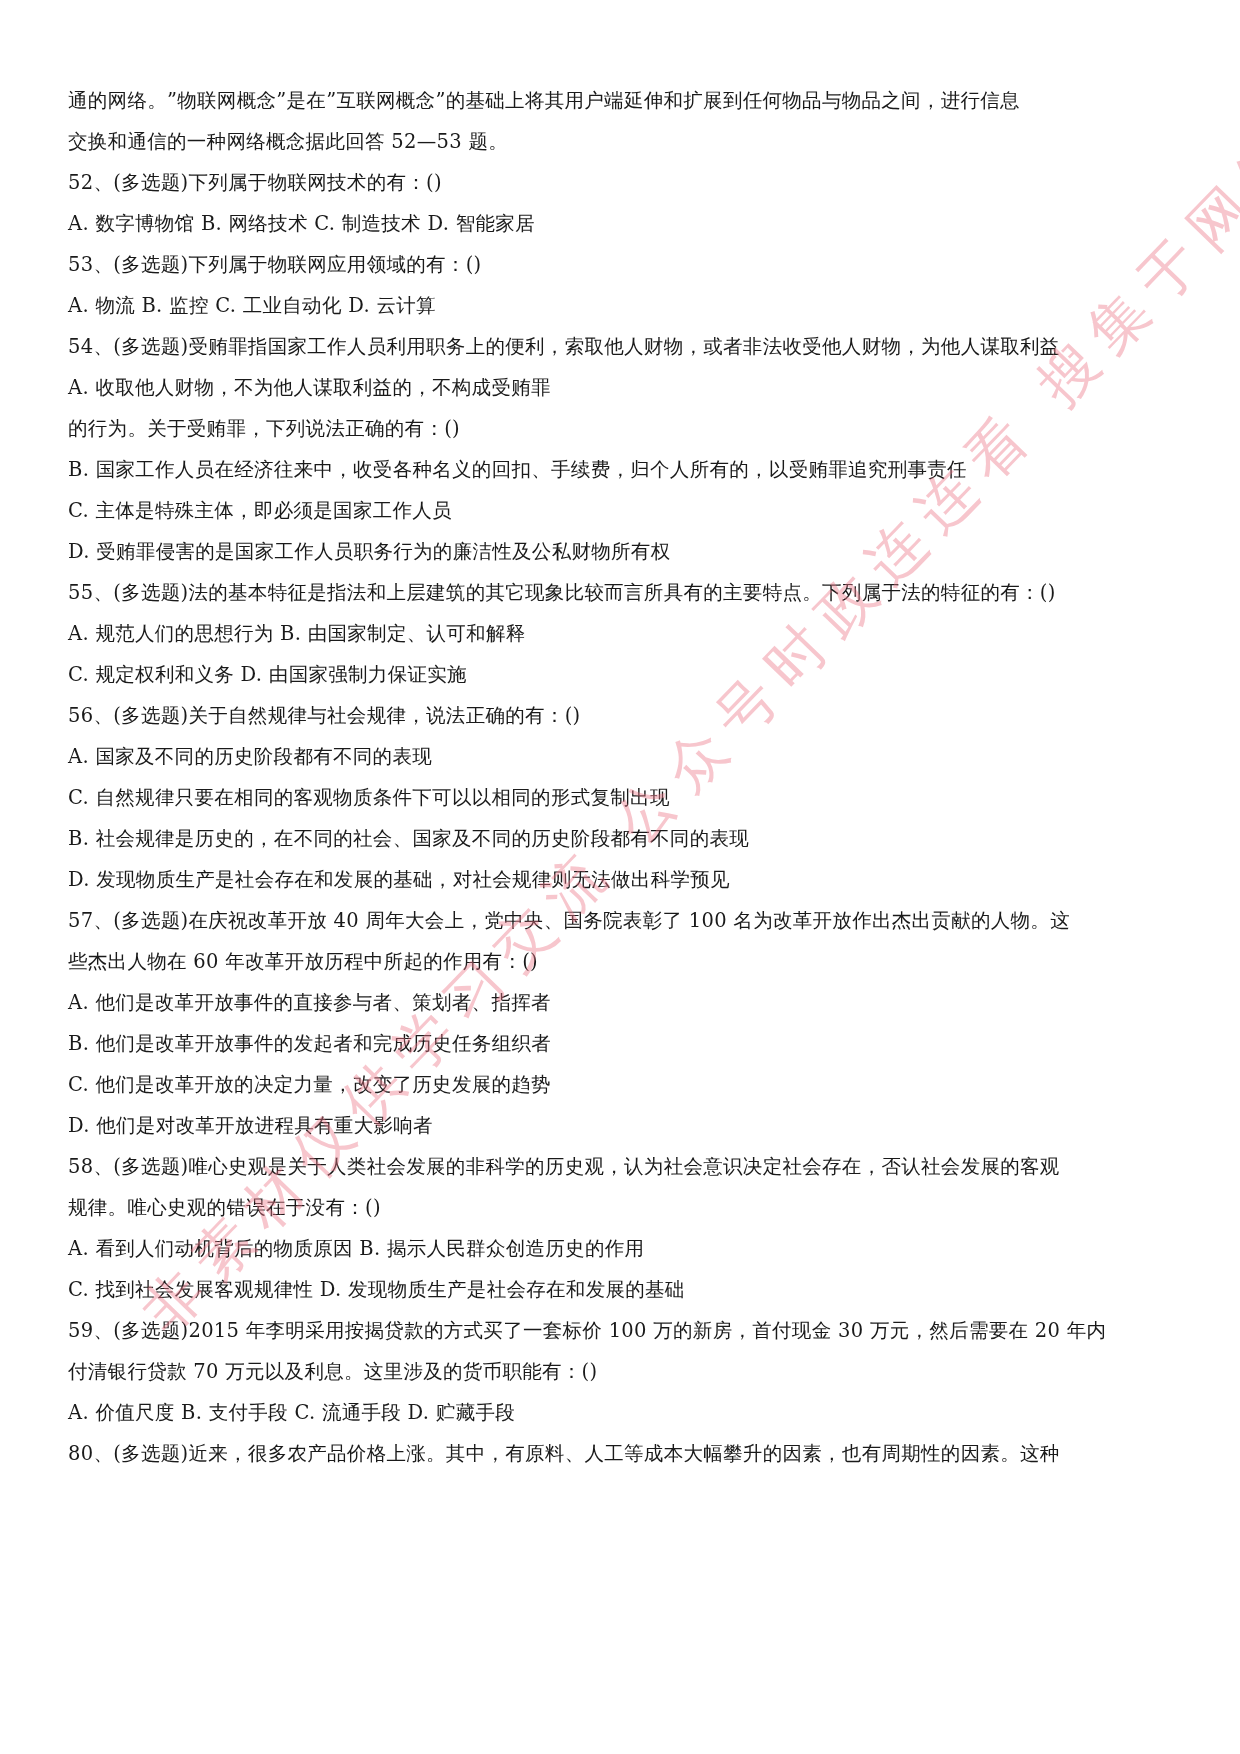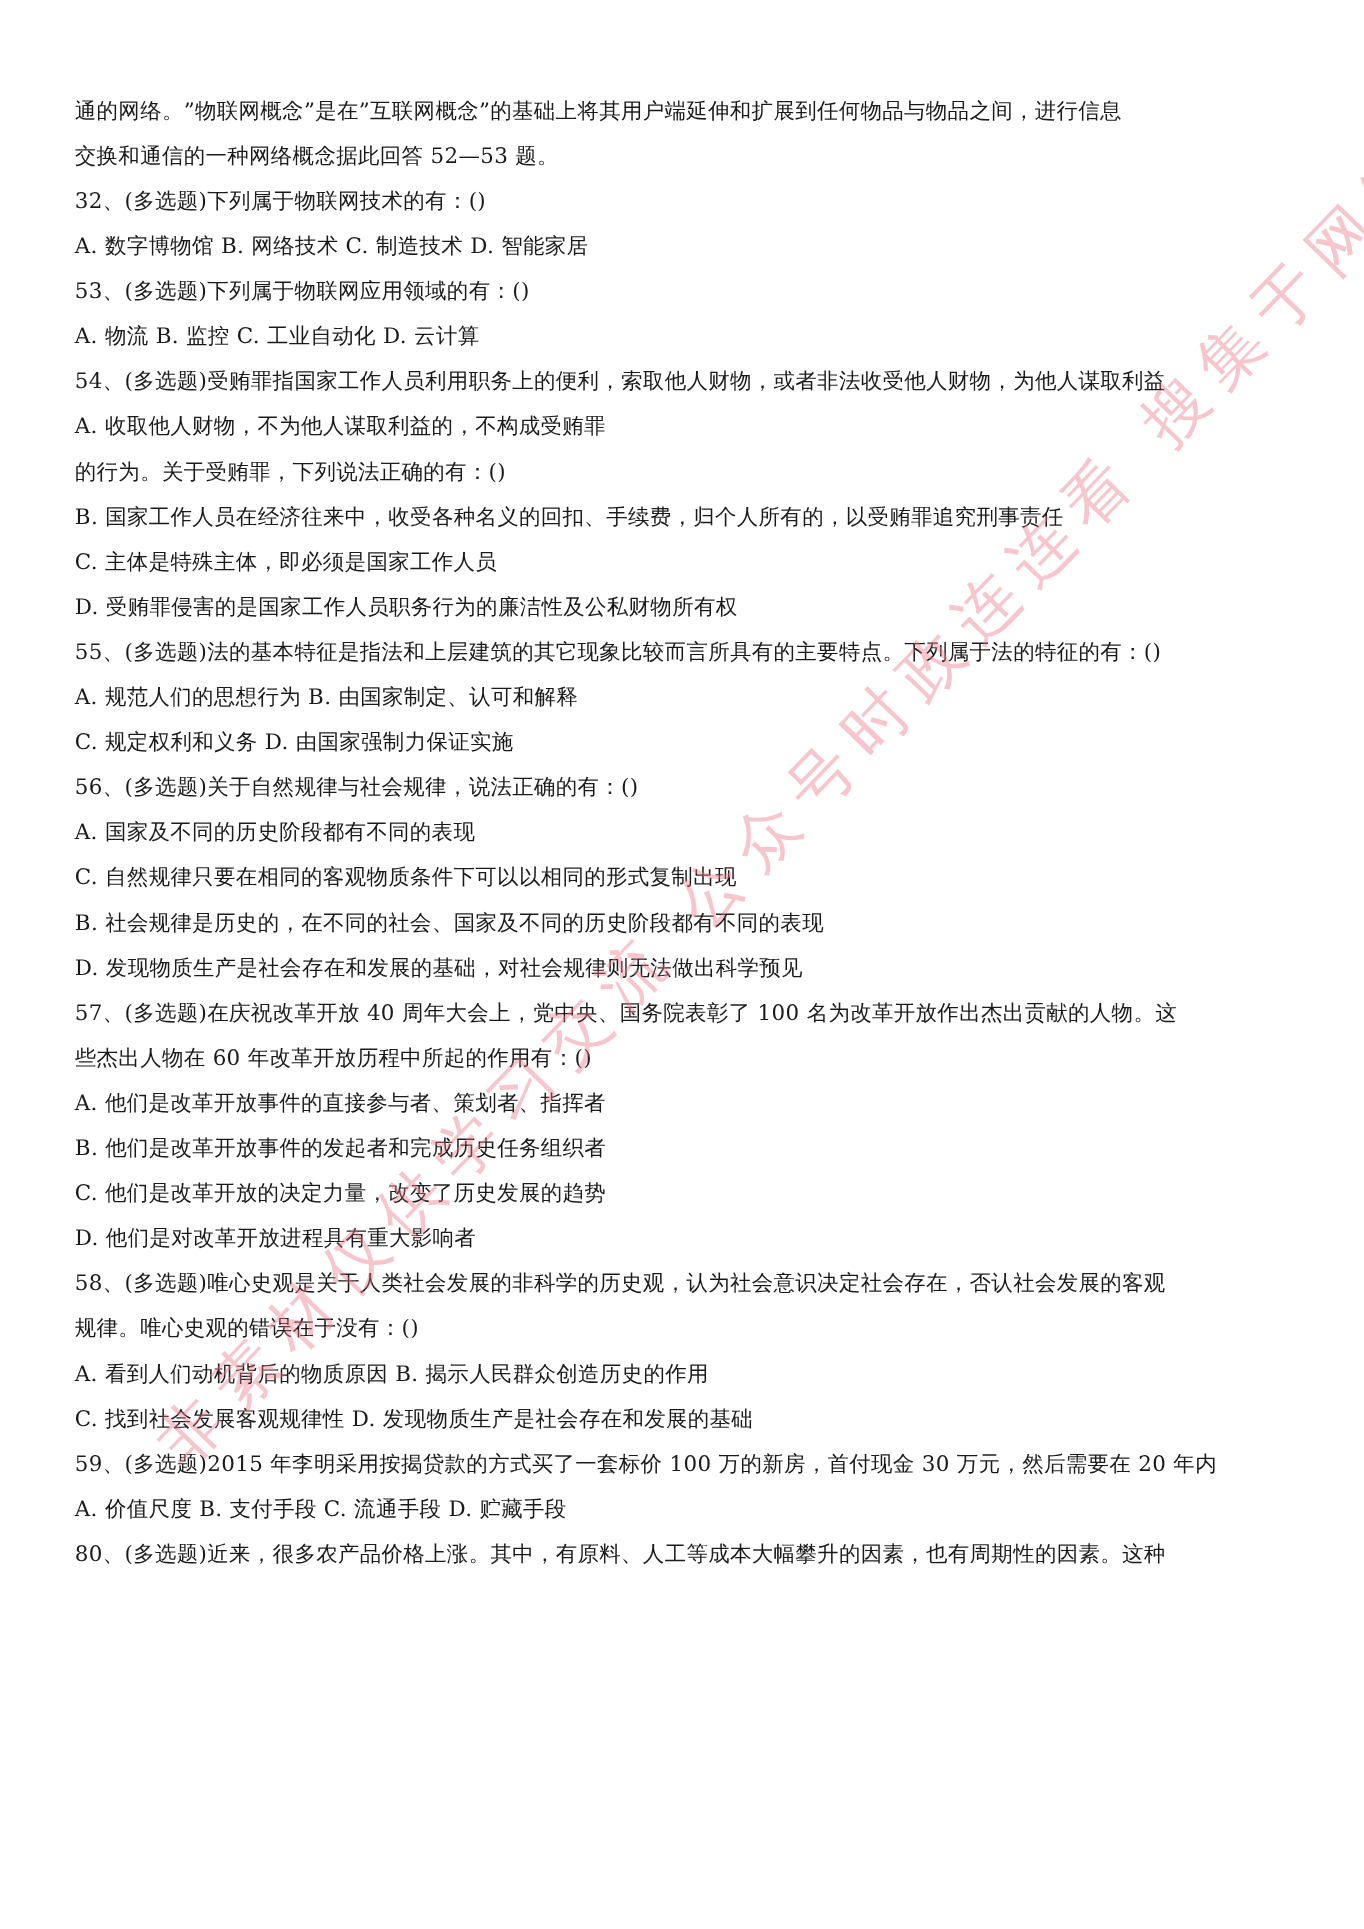--- a/index.html
+++ b/index.html
@@ -50,21 +50,21 @@
     pointer-events: none;
   }
 </style>
 </head>
 <body>
 
 <div class="page">
   <div class="content">
     <div class="line">通的网络。”物联网概念”是在”互联网概念”的基础上将其用户端延伸和扩展到任何物品与物品之间，进行信息</div>
     <div class="line">交换和通信的一种网络概念据此回答 52—53 题。</div>
-    <div class="line">32、(多选题)下列属于物联网技术的有：()</div>
+    <div class="line">52、(多选题)下列属于物联网技术的有：()</div>
     <div class="line">A. 数字博物馆 B. 网络技术 C. 制造技术 D. 智能家居</div>
     <div class="line">53、(多选题)下列属于物联网应用领域的有：()</div>
     <div class="line">A. 物流 B. 监控 C. 工业自动化 D. 云计算</div>
     <div class="line">54、(多选题)受贿罪指国家工作人员利用职务上的便利，索取他人财物，或者非法收受他人财物，为他人谋取利益</div>
     <div class="line">A. 收取他人财物，不为他人谋取利益的，不构成受贿罪</div>
     <div class="line">的行为。关于受贿罪，下列说法正确的有：()</div>
     <div class="line">B. 国家工作人员在经济往来中，收受各种名义的回扣、手续费，归个人所有的，以受贿罪追究刑事责任</div>
     <div class="line">C. 主体是特殊主体，即必须是国家工作人员</div>
     <div class="line">D. 受贿罪侵害的是国家工作人员职务行为的廉洁性及公私财物所有权</div>
     <div class="line">55、(多选题)法的基本特征是指法和上层建筑的其它现象比较而言所具有的主要特点。下列属于法的特征的有：()</div>
@@ -79,18 +79,19 @@
     <div class="line">些杰出人物在 60 年改革开放历程中所起的作用有：()</div>
     <div class="line">A. 他们是改革开放事件的直接参与者、策划者、指挥者</div>
     <div class="line">B. 他们是改革开放事件的发起者和完成历史任务组织者</div>
     <div class="line">C. 他们是改革开放的决定力量，改变了历史发展的趋势</div>
     <div class="line">D. 他们是对改革开放进程具有重大影响者</div>
     <div class="line">58、(多选题)唯心史观是关于人类社会发展的非科学的历史观，认为社会意识决定社会存在，否认社会发展的客观</div>
     <div class="line">规律。唯心史观的错误在于没有：()</div>
     <div class="line">A. 看到人们动机背后的物质原因 B. 揭示人民群众创造历史的作用</div>
     <div class="line">C. 找到社会发展客观规律性 D. 发现物质生产是社会存在和发展的基础</div>
     <div class="line">59、(多选题)2015 年李明采用按揭贷款的方式买了一套标价 100 万的新房，首付现金 30 万元，然后需要在 20 年内</div>
+    <div class="line">付清银行贷款 70 万元以及利息。这里涉及的货币职能有：()</div>
     <div class="line">A. 价值尺度 B. 支付手段 C. 流通手段 D. 贮藏手段</div>
     <div class="line">80、(多选题)近来，很多农产品价格上涨。其中，有原料、人工等成本大幅攀升的因素，也有周期性的因素。这种</div>
   </div>
 
   <div class="watermark">非素材仅供学习交流 公众号时政连连看 搜集于网络</div>
 </div>
 
 </body></html>

